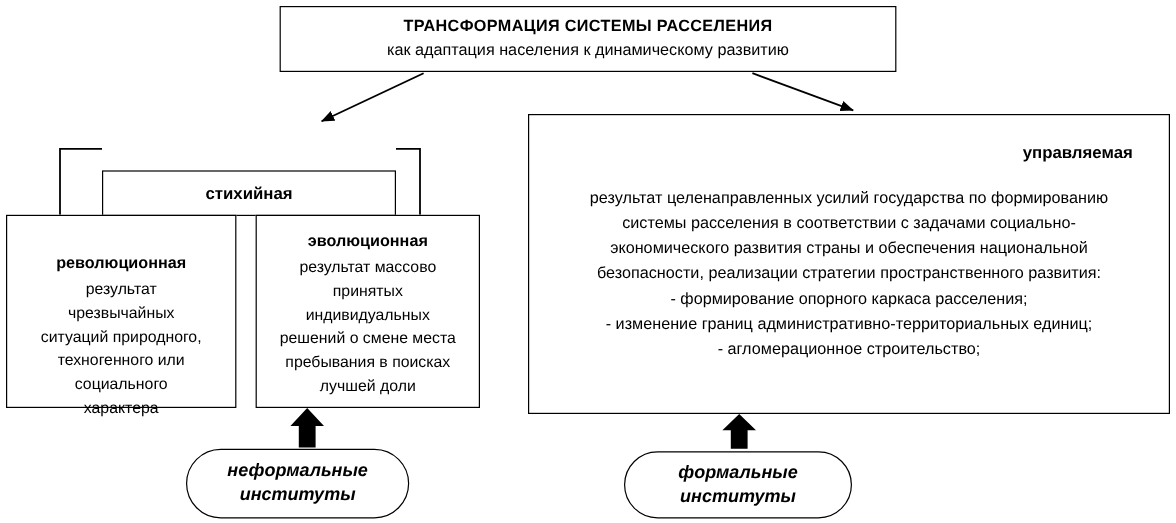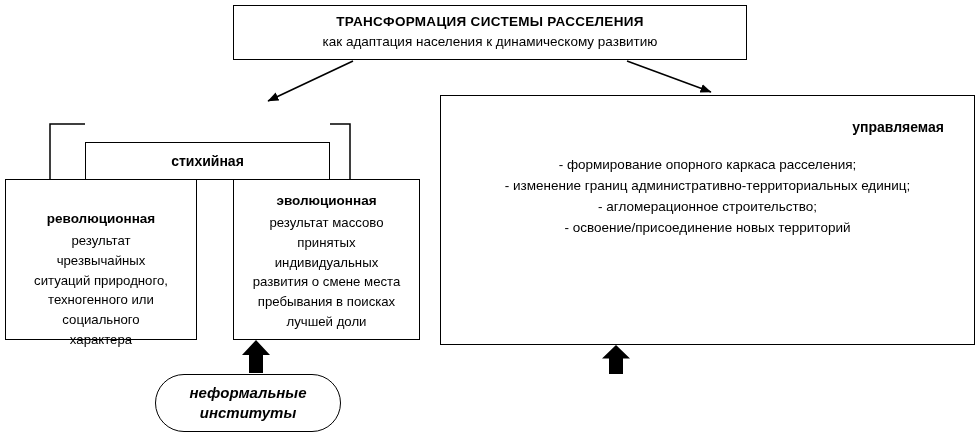--- a/index.html
+++ b/index.html
@@ -54,21 +54,20 @@
 
   #revolutionary-box {
     left: 5px; top: 179px; width: 192px; height: 161px;
     padding: 31px 24px 0;
     font-size: 13.2px;
   }
   #evolutionary-box {
     left: 213px; top: 179px; width: 187px; height: 161px;
     padding: 13px 12px 0;
     font-size: 13.2px;
-    margin-left: 20px;
   }
   .sub-title { font-size: 13.5px; font-weight: bold; margin-bottom: 5px; }
   .sub-body { line-height: 1.5; }
 
   #managed-box {
     left: 440px; top: 95px; width: 535px; height: 250px;
     padding: 23px 30px 0;
     font-size: 13.5px;
   }
   #managed-box .m-title { font-size: 14px; font-weight: bold; margin-bottom: 20px; text-align: right; }
@@ -124,29 +123,32 @@
     <div>стихийная</div>
   </div>
 
   <div class="box" id="revolutionary-box">
     <div class="sub-title">революционная</div>
     <div class="sub-body">результат чрезвычайных ситуаций природного, техногенного или социального характера</div>
   </div>
 
   <div class="box" id="evolutionary-box">
     <div class="sub-title">эволюционная</div>
-    <div class="sub-body">результат массово принятых индивидуальных развития о смене места пребывания в поисках лучшей доли</div>
+    <div class="sub-body">результат массово принятых индивидуальных решений о смене места пребывания в поисках лучшей доли</div>
   </div>
 
   <div class="box" id="managed-box">
     <div class="m-title">управляемая</div>
+    <div class="m-body">результат целенаправленных усилий государства по формированию системы расселения в соответствии с задачами социально-экономического развития страны и обеспечения национальной безопасности, реализации стратегии пространственного развития:</div>
     <div class="m-item">- формирование опорного каркаса расселения;</div>
     <div class="m-item">- изменение границ административно-территориальных единиц;</div>
     <div class="m-item">- агломерационное строительство;</div>
-    <div class="m-item">- освоение/присоединение новых территорий</div>
   </div>
 
   <div class="stadium flexcenter" id="informal-shape">
     <div>неформальные институты</div>
   </div>
 
+  <div class="stadium flexcenter" id="formal-shape">
+    <div>формальные институты</div>
+  </div>
 
 </div>
 
 </body></html>

